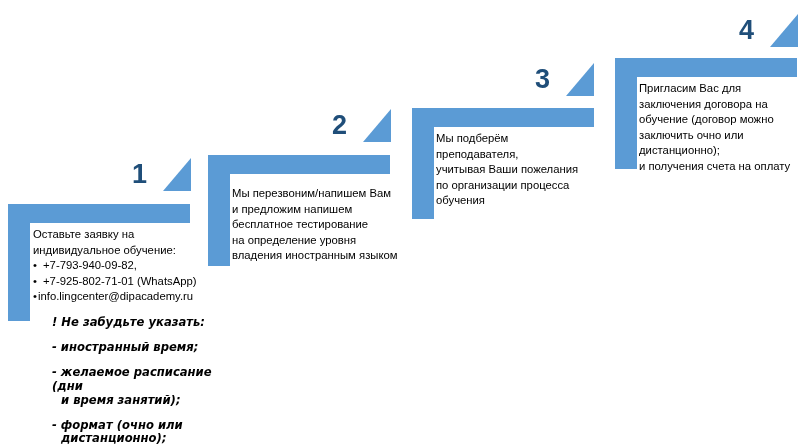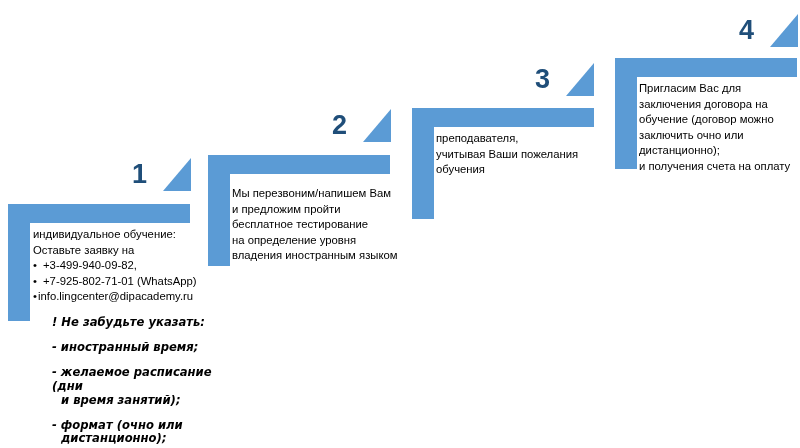--- a/index.html
+++ b/index.html
@@ -48,24 +48,24 @@
   <div class="num" style="left:132px;top:161px;">1</div>
   <div class="tri" style="left:163px;top:158px;">
     <svg width="28" height="33" viewBox="0 0 28 33">
         <polygon points="0,33 28,33 28,0" fill="#5b9bd5"></polygon>
       </svg>
   </div>
   <div class="bar-top" style="left:8px;top:204px;width:182px;height:19px;"></div>
   <div class="bar-left" style="left:8px;top:223px;width:22px;height:98px;"></div>
 
   <div class="body" style="left:33px;top:227px;width:190px;">
+    <div><b>Оставьте заявку</b><span> на</span></div>
     <div>индивидуальное обучение:</div>
-    <div><b>Оставьте заявку</b><span> на</span></div>
     <ul class="contacts">
-      <li><span class="c-bullet">•</span><span>+3-499-940-09-82,</span></li>
+      <li><span class="c-bullet">•</span><span>+7-793-940-09-82,</span></li>
       <li><span class="c-bullet">•</span><span>+7-925-802-71-01 (WhatsApp)</span></li>
       <li><span class="c-bullet-tight">•</span><span>info.lingcenter@dipacademy.ru</span></li>
     </ul>
   </div>
 
   <div class="notes" style="left:32px;top:316px;width:185px;">
     <div class="nline">! Не забудьте указать:</div>
     <div class="nline">- иностранный время;</div>
     <div class="nline cont">
       <span>- желаемое расписание (дни</span>
@@ -84,40 +84,42 @@
   <div class="tri" style="left:363px;top:109px;">
     <svg width="28" height="33" viewBox="0 0 28 33">
         <polygon points="0,33 28,33 28,0" fill="#5b9bd5"></polygon>
       </svg>
   </div>
   <div class="bar-top" style="left:208px;top:155px;width:182px;height:19px;"></div>
   <div class="bar-left" style="left:208px;top:174px;width:22px;height:92px;"></div>
 
   <div class="body" style="left:232px;top:186px;width:200px;">
     <div>Мы перезвоним/напишем Вам</div>
-    <div>и предложим пройти</div>
+    <div>и предложим напишем</div>
     <div><b>бесплатное тестирование</b></div>
     <div>на определение уровня</div>
     <div>владения иностранным языком</div>
   </div>
 </div>
 
 <div class="step">
   <div class="num" style="left:535px;top:66px;">3</div>
   <div class="tri" style="left:566px;top:63px;">
     <svg width="28" height="33" viewBox="0 0 28 33">
         <polygon points="0,33 28,33 28,0" fill="#5b9bd5"></polygon>
       </svg>
   </div>
   <div class="bar-top" style="left:412px;top:108px;width:182px;height:19px;"></div>
   <div class="bar-left" style="left:412px;top:127px;width:22px;height:92px;"></div>
 
   <div class="body" style="left:436px;top:131px;width:185px;">
+    <div><span>Мы </span><b>подберём</b></div>
     <div><b>преподавателя</b><span>,</span></div>
     <div>учитывая Ваши пожелания</div>
+    <div>по организации процесса</div>
     <div>обучения</div>
   </div>
 </div>
 
 <div class="step">
   <div class="num" style="left:739px;top:17px;">4</div>
   <div class="tri" style="left:770px;top:14px;">
     <svg width="28" height="33" viewBox="0 0 28 33">
         <polygon points="0,33 28,33 28,0" fill="#5b9bd5"></polygon>
       </svg>

